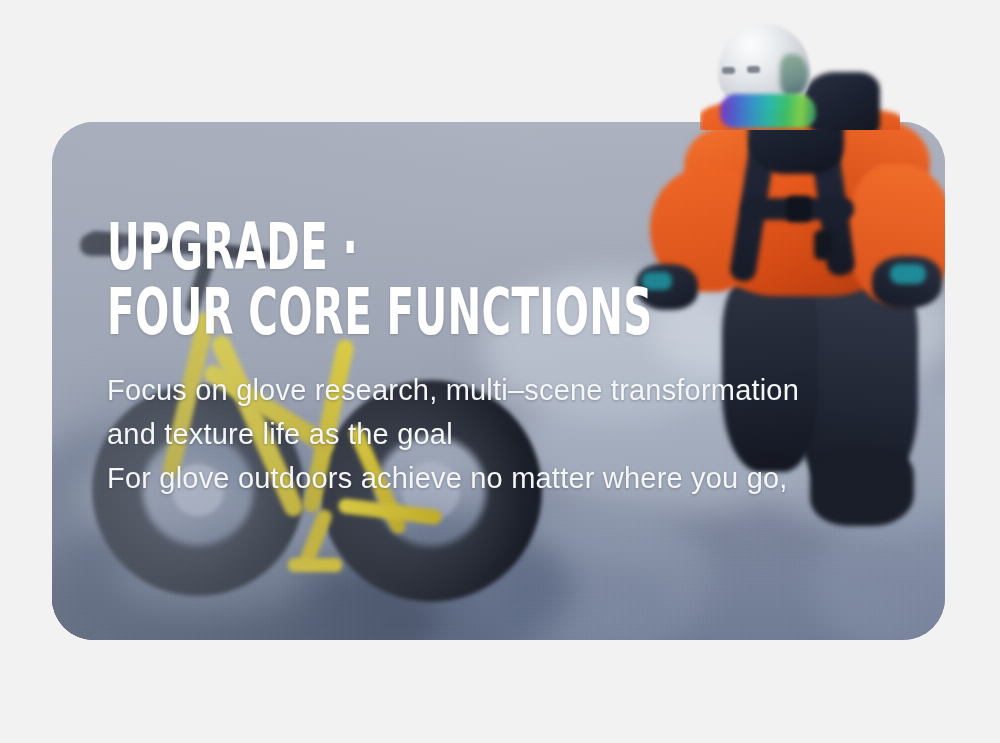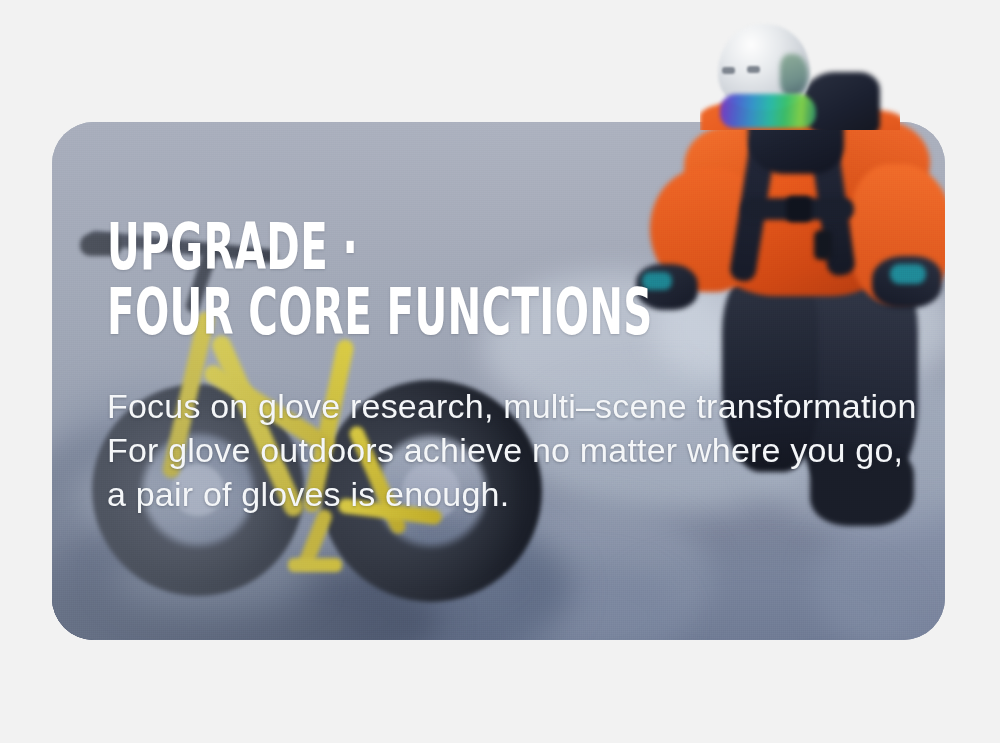--- a/index.html
+++ b/index.html
@@ -436,25 +436,25 @@
     letter-spacing: 0.5px;
     text-transform: uppercase;
     transform: scaleX(0.70);
     transform-origin: left center;
     white-space: nowrap;
     text-shadow: 0 1px 3px rgba(40,46,60,.22);
   }
   .headline .line2 { display: block; margin-top: 6px; }
 
   .subcopy {
-    margin-top: 42px;
+    margin-top: 26px;
     color: #f4f6f8;
     font-family: "Liberation Sans", sans-serif;
     font-weight: 400;
-    font-size: 34px;
+    font-size: 29px;
     line-height: 44px;
     letter-spacing: .2px;
     text-shadow: 0 1px 3px rgba(40,46,60,.35);
     white-space: nowrap;
   }
   .subcopy span { display: block; }
 </style>
 </head>
 <body>
 
@@ -540,19 +540,19 @@
     <div class="left-wash"></div>
     <div class="grain"></div>
 
     <div class="copy">
       <div class="headline">
         <span class="line1">UPGRADE ·</span>
         <span class="line2">FOUR CORE FUNCTIONS</span>
       </div>
       <div class="subcopy">
         <span>Focus on glove research, multi–scene transformation</span>
+        <span>and texture life as the goal</span>
         <span>For glove outdoors achieve no matter where you go,</span>
-        <span>a pair of gloves is enough.</span>
       </div>
     </div>
 
   </div>
 </div>
 
 </body></html>

